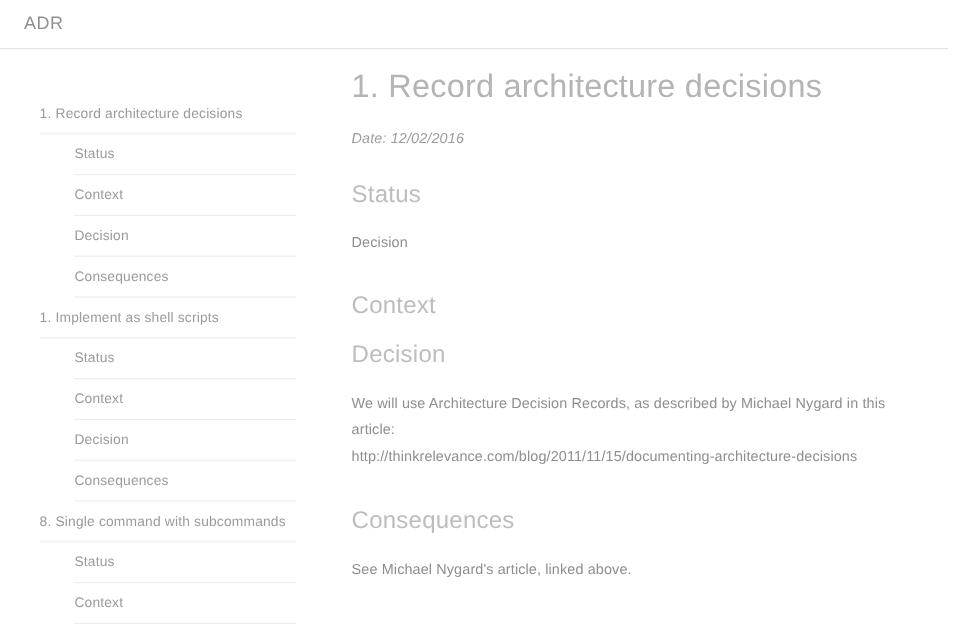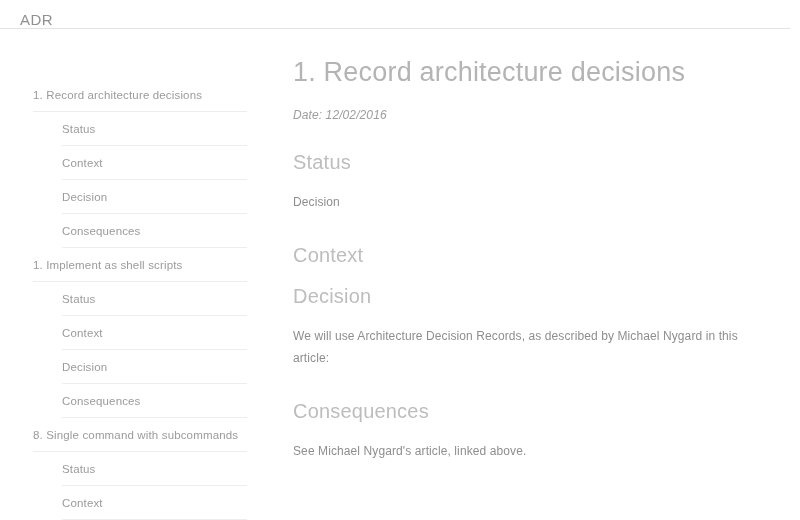--- a/index.html
+++ b/index.html
@@ -19,21 +19,21 @@
     height: 520px;
     background: #ffffff;
   }
 
   
   .header {
     position: absolute;
     left: 0;
     top: 0;
     width: 790px;
-    height: 29px;
+    height: 41px;
     border-bottom: 1px solid #e3e3e3;
     background: #ffffff;
   }
   .header-title {
     position: absolute;
     left: 20px;
     top: 11px;
     font-size: 15px;
     font-weight: 400;
     color: #909090;
@@ -172,21 +172,21 @@
       <div id="sections">
           <section class="section">
             <h2 class="sec-heading">Status</h2>
             <p class="sec-body">Decision</p>
           </section>
           <section class="section">
             <h2 class="sec-heading">Context</h2>
           </section>
           <section class="section">
             <h2 class="sec-heading">Decision</h2>
-            <p class="sec-body"><span>We will use Architecture Decision Records, as described by Michael Nygard in this article:</span><br></p>
+            <p class="sec-body"><span>We will use Architecture Decision Records, as described by Michael Nygard in this article:</span><br><a class="url">http://thinkrelevance.com/blog/2011/11/15/documenting-architecture-decisions</a></p>
           </section>
           <section class="section">
             <h2 class="sec-heading">Consequences</h2>
             <p class="sec-body">See Michael Nygard's article, linked above.</p>
           </section>
         </div>
 
     </main>
   </div>
 </div>

